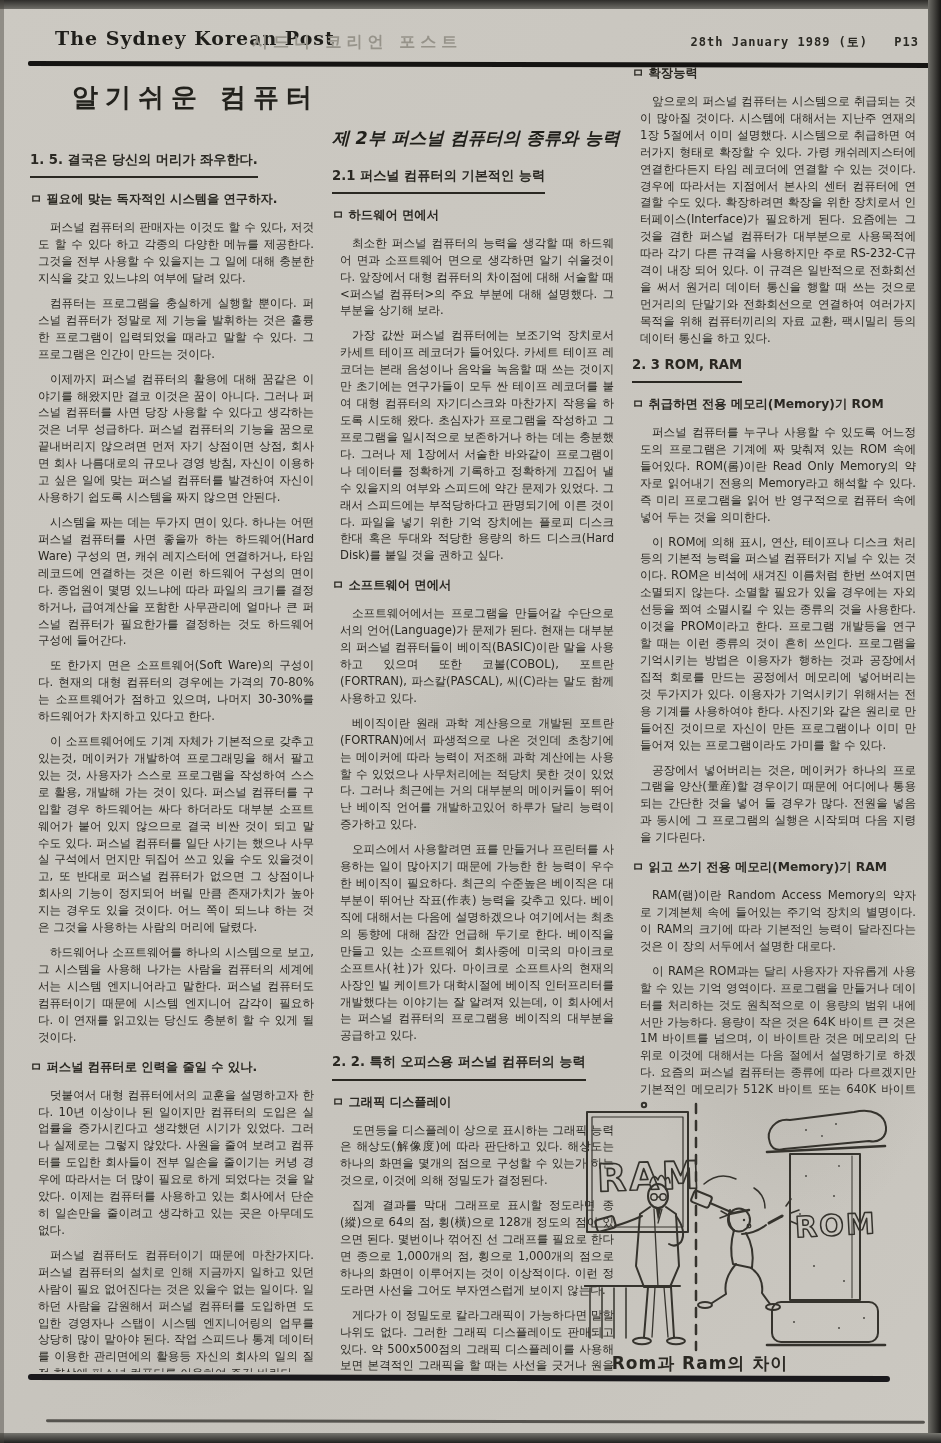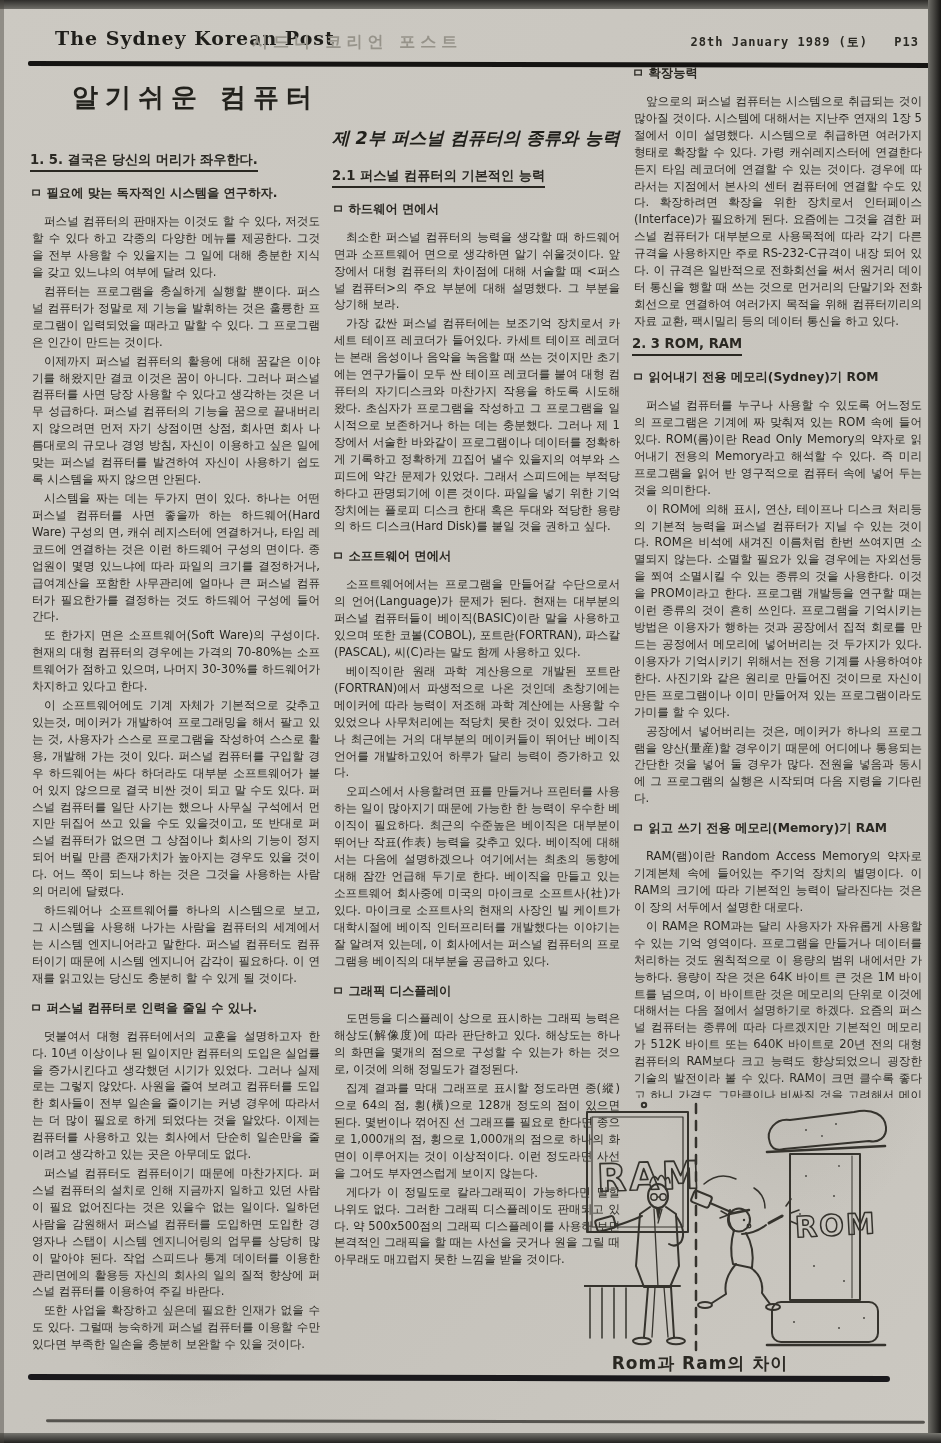--- a/index.html
+++ b/index.html
@@ -26,25 +26,25 @@
            transform:rotate(.12deg);border-radius:2px;}
   
   .main-title{position:absolute;left:72px;top:80px;font-size:26px;font-weight:bold;
            color:#23221d;letter-spacing:7px;}
   
   .col{position:absolute;overflow:hidden;font-size:11.6px;line-height:1.46;
        text-align:justify;color:#2a2822;}
   #col1{left:30px;top:146px;width:292px;height:1226px;}
   #col2{left:332px;top:126px;width:290px;height:1248px;}
   #col3{left:632px;top:52px;width:292px;height:1046px;}
-  .blk{margin:2px;}
+  .blk{margin:8px;}
   .para{text-indent:12px;}
   .bullet{font-weight:bold;font-size:12.3px;margin:13px 0 10px;text-align:left;text-indent:0;}
   .section-title{font-weight:bold;font-size:13.2px;margin:4px 0 12px;width:fit-content;
-       border-bottom:2px solid #2a2822;padding-bottom:1px;text-align:right;white-space:nowrap;}
+       border-bottom:2px solid #2a2822;padding-bottom:7px;text-align:right;white-space:nowrap;}
   .big-title{font-weight:bold;font-size:17.5px;margin:0 0 14px;letter-spacing:0;
        white-space:nowrap;text-align:left;color:#21201b;font-style:italic;}
   
   #cartoon{position:absolute;left:584px;top:1096px;width:352px;height:258px;z-index:2;}
   #cartoon svg{display:block;}
   .cartoon-caption{position:absolute;left:600px;top:1352px;width:200px;text-align:center;
        font-weight:bold;font-size:17px;color:#2a2822;letter-spacing:1px;}
   .rule-bottom-thick{position:absolute;left:28px;top:1375px;width:862px;height:6px;
        background:#1a191c;transform:rotate(.12deg);border-radius:3px;}
   .rule-bottom-thin{position:absolute;left:46px;top:1420px;width:879px;height:3px;
@@ -92,30 +92,31 @@
   <div id="col2" class="col">
       <div class="blk big-title">제 2부  퍼스널 컴퓨터의 종류와 능력</div>
       <div class="blk section-title">2.1  퍼스널 컴퓨터의 기본적인 능력</div>
       <div class="blk bullet">ㅁ 하드웨어 면에서</div>
       <div class="blk para">최소한 퍼스널 컴퓨터의 능력을 생각할 때 하드웨어 면과 소프트웨어 면으로 생각하면 알기 쉬울것이다. 앞장에서 대형 컴퓨터의 차이점에 대해 서술할 때 &lt;퍼스널 컴퓨터&gt;의 주요 부분에 대해 설명했다. 그 부분을 상기해 보라.</div>
       <div class="blk para">가장 값싼 퍼스널 컴퓨터에는 보조기억 장치로서 카세트 테이프 레코더가 들어있다. 카세트 테이프 레코더는 본래 음성이나 음악을 녹음할 때 쓰는 것이지만 초기에는 연구가들이 모두 싼 테이프 레코더를 붙여 대형 컴퓨터의 자기디스크와 마찬가지 작용을 하도록 시도해 왔다. 초심자가 프로그램을 작성하고 그 프로그램을 일시적으로 보존하거나 하는 데는 충분했다. 그러나 제 1장에서 서술한 바와같이 프로그램이나 데이터를 정확하게 기록하고 정확하게 끄집어 낼수 있을지의 여부와 스피드에 약간 문제가 있었다. 그래서 스피드에는 부적당하다고 판명되기에 이른 것이다. 파일을 넣기 위한 기억 장치에는 플로피 디스크 한대 혹은 두대와 적당한 용량의 하드 디스크(Hard Disk)를 붙일 것을 권하고 싶다.</div>
       <div class="blk bullet">ㅁ 소프트웨어 면에서</div>
       <div class="blk para">소프트웨어에서는 프로그램을 만들어갈 수단으로서의 언어(Language)가 문제가 된다. 현재는 대부분의 퍼스널 컴퓨터들이 베이직(BASIC)이란 말을 사용하고 있으며 또한 코볼(COBOL), 포트란(FORTRAN), 파스칼(PASCAL), 씨(C)라는 말도 함께 사용하고 있다.</div>
       <div class="blk para">베이직이란 원래 과학 계산용으로 개발된 포트란(FORTRAN)에서 파생적으로 나온 것인데 초창기에는 메이커에 따라 능력이 저조해 과학 계산에는 사용할 수 있었으나 사무처리에는 적당치 못한 것이 있었다. 그러나 최근에는 거의 대부분의 메이커들이 뛰어난 베이직 언어를 개발하고있어 하루가 달리 능력이 증가하고 있다.</div>
       <div class="blk para">오피스에서 사용할려면 표를 만들거나 프린터를 사용하는 일이 많아지기 때문에 가능한 한 능력이 우수한 베이직이 필요하다. 최근의 수준높은 베이직은 대부분이 뛰어난 작표(作表) 능력을 갖추고 있다. 베이직에 대해서는 다음에 설명하겠으나 여기에서는 최초의 동향에 대해 잠깐 언급해 두기로 한다. 베이직을 만들고 있는 소프트웨어 회사중에 미국의 마이크로 소프트사(社)가 있다. 마이크로 소프트사의 현재의 사장인 빌 케이트가 대학시절에 베이직 인터프리터를 개발했다는 이야기는 잘 알려져 있는데, 이 회사에서는 퍼스널 컴퓨터의 프로그램용 베이직의 대부분을 공급하고 있다.</div>
+      <div class="blk section-title">2. 2. 특히 오피스용 퍼스널 컴퓨터의 능력</div>
       <div class="blk bullet">ㅁ  그래픽 디스플레이</div>
       <div class="blk para">도면등을 디스플레이 상으로 표시하는 그래픽 능력은 해상도(解像度)에 따라 판단하고 있다. 해상도는 하나의 화면을 몇개의 점으로 구성할 수 있는가 하는 것으로, 이것에 의해 정밀도가 결정된다.</div>
       <div class="blk para">집계 결과를 막대 그래프로 표시할 정도라면 종(縱)으로 64의 점, 횡(橫)으로 128개 정도의 점이 있으면 된다. 몇번이나 꺾어진 선 그래프를 필요로 한다면 종으로 1,000개의 점, 횡으로 1,000개의 점으로 하나의 화면이 이루어지는 것이 이상적이다. 이런 정도라면 사선을 그어도 부자연스럽게 보이지 않는다.</div>
       <div class="blk para">게다가 이 정밀도로 칼라그래픽이 가능하다면 말할 나위도 없다. 그러한 그래픽 디스플레이도 판매되고 있다. 약 500x500점의 그래픽 디스플레이를 사용해 보면 본격적인 그래픽을 할 때는 사선을 긋거나 원을 그릴 때 아무래도 매끄럽지 못한 느낌을 받을 것이다.</div>
     </div>
   <div id="col3" class="col">
       <div class="blk bullet">ㅁ 확장능력</div>
       <div class="blk para">앞으로의 퍼스널 컴퓨터는 시스템으로 취급되는 것이 많아질 것이다. 시스템에 대해서는 지난주 연재의 1장 5절에서 이미 설명했다. 시스템으로 취급하면 여러가지 형태로 확장할 수 있다. 가령 캐쉬레지스터에 연결한다든지 타임 레코더에 연결할 수 있는 것이다. 경우에 따라서는 지점에서 본사의 센터 컴퓨터에 연결할 수도 있다. 확장하려면 확장을 위한 장치로서 인터페이스(Interface)가 필요하게 된다. 요즘에는 그것을 겸한 퍼스널 컴퓨터가 대부분으로 사용목적에 따라 각기 다른 규격을 사용하지만 주로 RS-232-C규격이 내장 되어 있다. 이 규격은 일반적으로 전화회선을 써서 원거리 데이터 통신을 행할 때 쓰는 것으로 먼거리의 단말기와 전화회선으로 연결하여 여러가지 목적을 위해 컴퓨터끼리의 자료 교환, 팩시밀리 등의 데이터 통신을 하고 있다.</div>
       <div class="blk section-title">2. 3  ROM, RAM</div>
-      <div class="blk bullet">ㅁ 읽어내기 전용 메모리(Sydney)기 ROM</div>
+      <div class="blk bullet">ㅁ 취급하면 전용 메모리(Memory)기 ROM</div>
       <div class="blk para">퍼스널 컴퓨터를 누구나 사용할 수 있도록 어느정도의 프로그램은 기계에 짜 맞춰져 있는 ROM 속에 들어있다. ROM(롬)이란 Read Only Memory의 약자로 읽어내기 전용의 Memory라고 해석할 수 있다. 즉 미리 프로그램을 읽어 반 영구적으로 컴퓨터 속에 넣어 두는 것을 의미한다.</div>
       <div class="blk para">이 ROM에 의해 표시, 연산, 테이프나 디스크 처리등의 기본적 능력을 퍼스널 컴퓨터가 지닐 수 있는 것이다. ROM은 비석에 새겨진 이름처럼 한번 쓰여지면 소멸되지 않는다. 소멸할 필요가 있을 경우에는 자외선등을 쬐여 소멸시킬 수 있는 종류의 것을 사용한다. 이것을 PROM이라고 한다. 프로그램 개발등을 연구할 때는 이런 종류의 것이 흔히 쓰인다. 프로그램을 기억시키는 방법은 이용자가 행하는 것과 공장에서 집적 회로를 만드는 공정에서 메모리에 넣어버리는 것 두가지가 있다. 이용자가 기억시키기 위해서는 전용 기계를 사용하여야 한다. 사진기와 같은 원리로 만들어진 것이므로 자신이 만든 프로그램이나 이미 만들어져 있는 프로그램이라도 가미를 할 수 있다.</div>
       <div class="blk para">공장에서 넣어버리는 것은, 메이커가 하나의 프로그램을 양산(量産)할 경우이기 때문에 어디에나 통용되는 간단한 것을 넣어 둘 경우가 많다. 전원을 넣음과 동시에 그 프로그램의 실행은 시작되며 다음 지령을 기다린다.</div>
       <div class="blk bullet">ㅁ 읽고 쓰기 전용 메모리(Memory)기 RAM</div>
       <div class="blk para">RAM(램)이란 Random Access Memory의 약자로 기계본체 속에 들어있는 주기억 장치의 별명이다. 이 RAM의 크기에 따라 기본적인 능력이 달라진다는 것은 이 장의 서두에서 설명한 대로다.</div>
       <div class="blk para">이 RAM은 ROM과는 달리 사용자가 자유롭게 사용할 수 있는 기억 영역이다. 프로그램을 만들거나 데이터를 처리하는 것도 원칙적으로 이 용량의 범위 내에서만 가능하다. 용량이 작은 것은 64K 바이트 큰 것은 1M 바이트를 넘으며, 이 바이트란 것은 메모리의 단위로 이것에 대해서는 다음 절에서 설명하기로 하겠다. 요즘의 퍼스널 컴퓨터는 종류에 따라 다르겠지만 기본적인 메모리가 512K 바이트 또는 640K 바이트로 20년 전의 대형 컴퓨터의 RAM보다 크고 능력도 향상되었으니 굉장한 기술의 발전이라 볼 수 있다. RAM이 크면 클수록 좋다고 하니 가격도 그만큼이나 비싸질 것을 고려해서 메이커나 컴퓨터 전문가와 상의하여 자신에게 적합한 기종을 선택할 것을 권한다.</div>
     </div>
 
   <div id="cartoon">
     <svg width="352" height="258" viewBox="0 0 352 258" fill="none" stroke="#35332d" stroke-width="2" stroke-linecap="round" stroke-linejoin="round">

